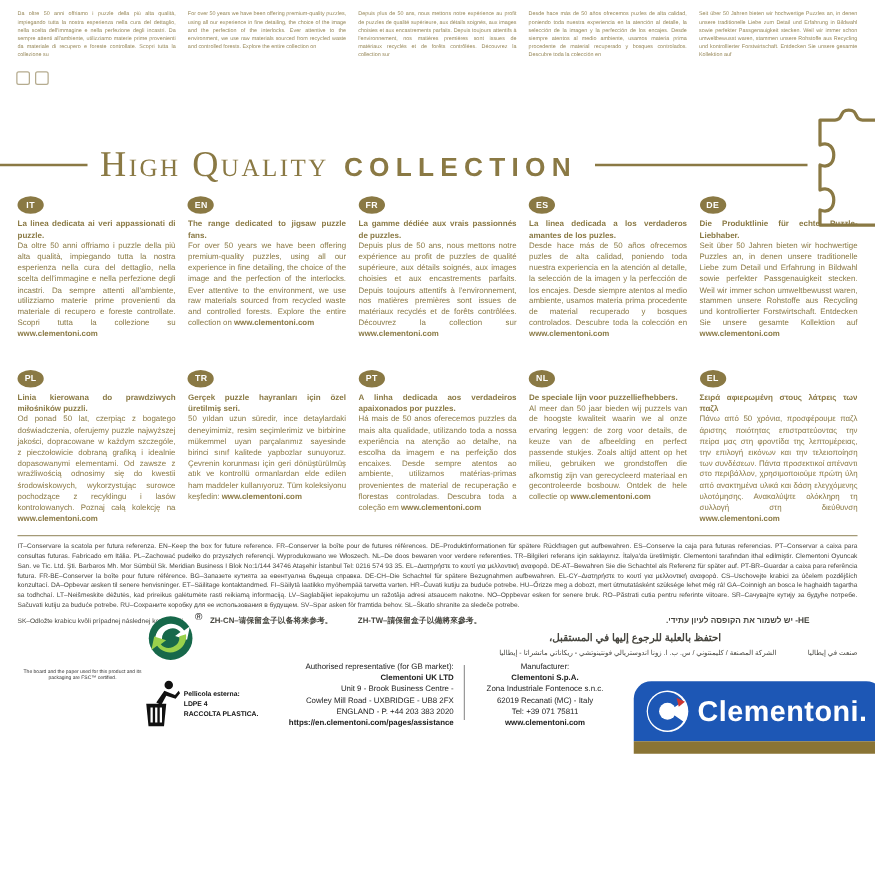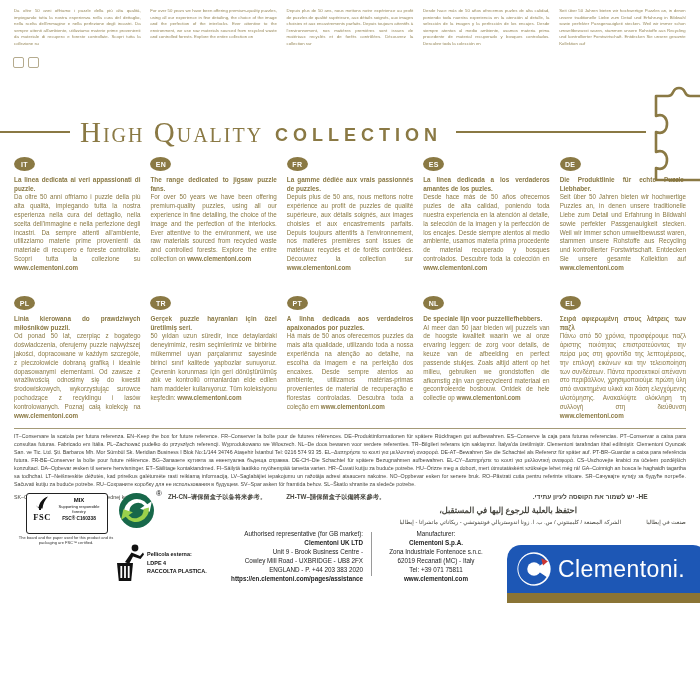--- a/index.html
+++ b/index.html
@@ -20,21 +20,21 @@
   .flap-marks{position:absolute;left:13px;top:57px;display:flex;gap:4px;}
   .flap-mark{width:9px;height:9px;border:1px solid #b5ab8e;border-radius:2px;background:#fff;}
 
   
   .hq-header{position:absolute;left:0;top:110px;width:646px;height:44px;display:flex;align-items:center;}
   .rule{height:2px;background:var(--gold);}
   .rule-left{width:70px;}
   .rule-right{flex:1;}
   .hq-title{font-family:"Liberation Serif", serif;font-variant:small-caps;font-size:29px;
             letter-spacing:2px;color:var(--gold);margin:0 12px 0 10px;white-space:nowrap;}
-  .hq-sub{font-weight:bold;font-size:18px;letter-spacing:5px;color:var(--gold);
+  .hq-sub{font-weight:bold;font-size:21px;letter-spacing:5px;color:var(--gold);
           margin-right:14px;white-space:nowrap;align-self:center;padding-top:6px;}
   .puzzle-icon{position:absolute;right:-6px;top:86px;}
 
   
   .lang-row{position:absolute;left:14px;width:672px;display:flex;gap:10px;}
   .row1{top:157px;}
   .row2{top:296px;}
   .lang-block{flex:1;min-width:0;color:var(--gold);}
   .badge{width:21px;height:14px;border-radius:50%;background:var(--gold);color:#fff;
          font-size:7px;font-weight:bold;display:flex;align-items:center;justify-content:center;
@@ -83,21 +83,21 @@
   .rep{left:178px;width:185px;text-align:right;}
   .manu{left:380px;width:112px;text-align:center;}
   .contact .strong{font-weight:bold;}
   .vdiv{position:absolute;left:371px;top:532px;width:1px;height:44px;background:#9a9a9a;}
 
   
   .logo{position:absolute;left:507px;top:545px;width:200px;height:58px;}
   .logo-blue{height:48px;background:var(--blue);border-radius:14px 14px 0 0;display:flex;
              align-items:center;padding-left:9px;box-sizing:border-box;}
   .logo-gold{height:10px;background:var(--bar);}
-  .logo-text{color:#fff;font-weight:normal;font-size:23px;letter-spacing:.4px;margin-left:6px;
+  .logo-text{color:#fff;font-weight:bold;font-size:23px;letter-spacing:.4px;margin-left:6px;
              font-family:"Liberation Sans", sans-serif;}
 </style>
 </head>
 <body>
 
 <div class="page">
 
   <div class="top-flap">
     <div class="flap-col">Da oltre 50 anni offriamo i puzzle della più alta qualità, impiegando tutta la nostra esperienza nella cura del dettaglio, nella scelta dell'immagine e nella perfezione degli incastri. Da sempre attenti all'ambiente, utilizziamo materie prime provenienti da materiale di recupero e foreste controllate. Scopri tutta la collezione su</div>
     <div class="flap-col">For over 50 years we have been offering premium-quality puzzles, using all our experience in fine detailing, the choice of the image and the perfection of the interlocks. Ever attentive to the environment, we use raw materials sourced from recycled waste and controlled forests. Explore the entire collection on</div>
@@ -189,35 +189,20 @@
       </div>
       <div class="fp-hebrew" dir="rtl">HE- יש לשמור את הקופסה לעיון עתידי.</div>
     </div>
     <div class="fp-arabic" dir="rtl">احتفظ بالعلبة للرجوع إليها في المستقبل،</div>
     <div class="fp-company" dir="rtl">
       <span>صنعت في إيطاليا</span>
       <span>الشركة المصنعة / كليمنتوني / س. ب. ا. زونا اندوستريالي فونتينوتشي - ريكاناتي ماتشراتا - إيطاليا</span>
     </div>
   </div>
 
-  <div class="fsc-box">
-    <div class="fsc-inner">
-      <div class="fsc-left">
-        <svg width="30" height="30" viewBox="0 0 30 30">
-          <path d="M2 19 L8 24 C10 14 16 6 27 2 C20 10 17 17 16 26 L13 26 L13 29 H9 L9 26 L6 23 Z" fill="#111"></path>
-        </svg>
-        <div class="fsc-word">FSC</div>
-      </div>
-      <div class="fsc-right">
-        <div class="fsc-mix">MIX</div>
-        <div class="fsc-tag">Supporting responsible forestry</div>
-        <div class="fsc-code">FSC® C160338</div>
-      </div>
-    </div>
-  </div>
   <div class="fsc-caption">The board and the paper used for this product and its packaging are FSC™ certified.</div>
 
   <div class="green-dot">
     <svg width="37" height="37" viewBox="0 0 36 36">
       <circle cx="18" cy="18" r="17" fill="#17684a"></circle>
       <path d="M6 21 a12.5 12.5 0 0 1 22.5-9 l4.5-3.2 -2.2 10.5 -9.3-3 4.2-3 a8.3 8.3 0 0 0-14.5 6.2 z" fill="#ffffff"></path>
       <path d="M30 15 a12.5 12.5 0 0 1-22.5 9 l-4.5 3.2 2.2-10.5 9.3 3 -4.2 3 a8.3 8.3 0 0 0 14.5-6.2 z" fill="#9ad14b"></path>
     </svg>
     <span class="gd-reg">®</span>
   </div>

